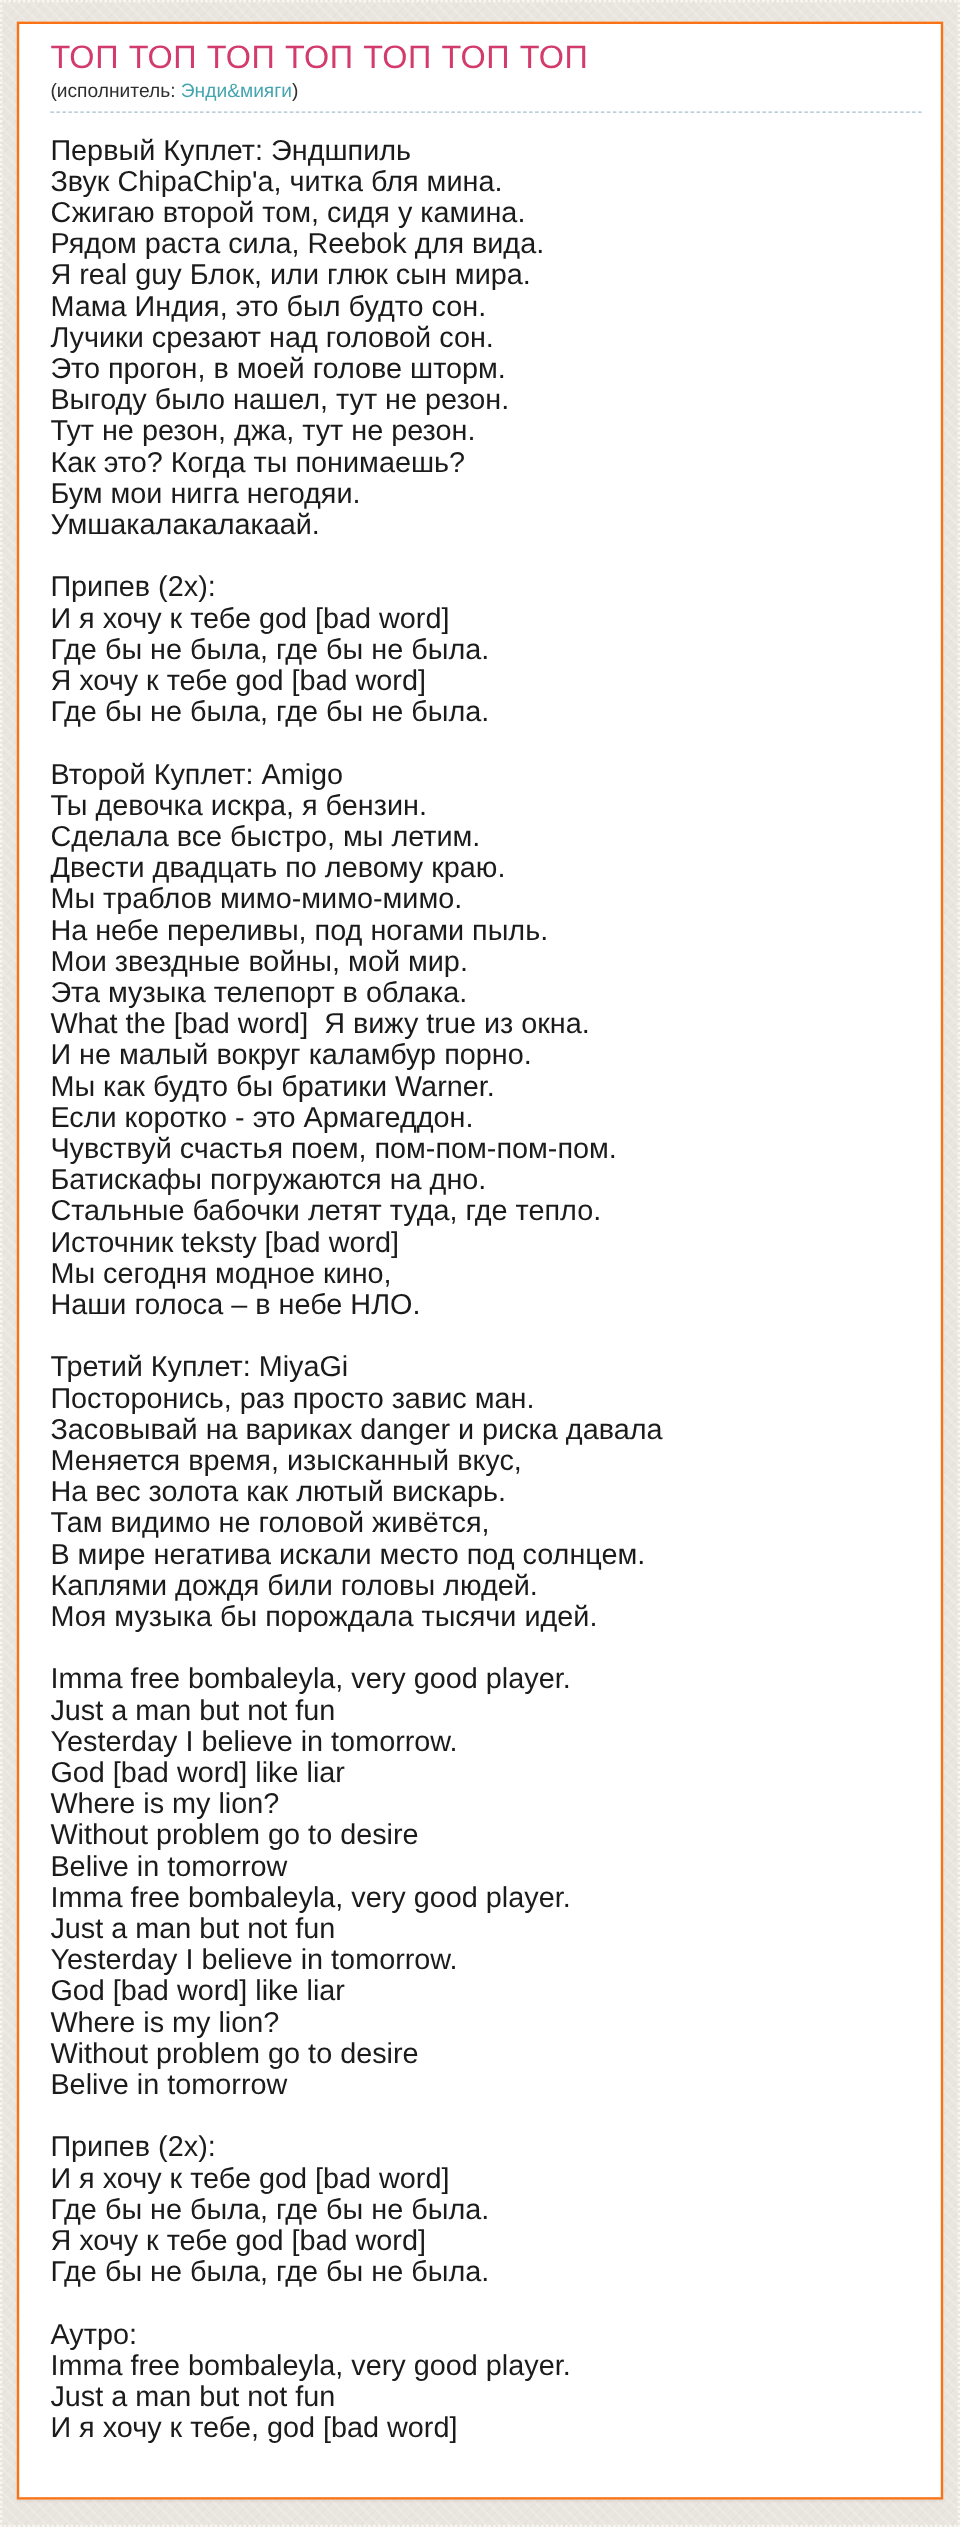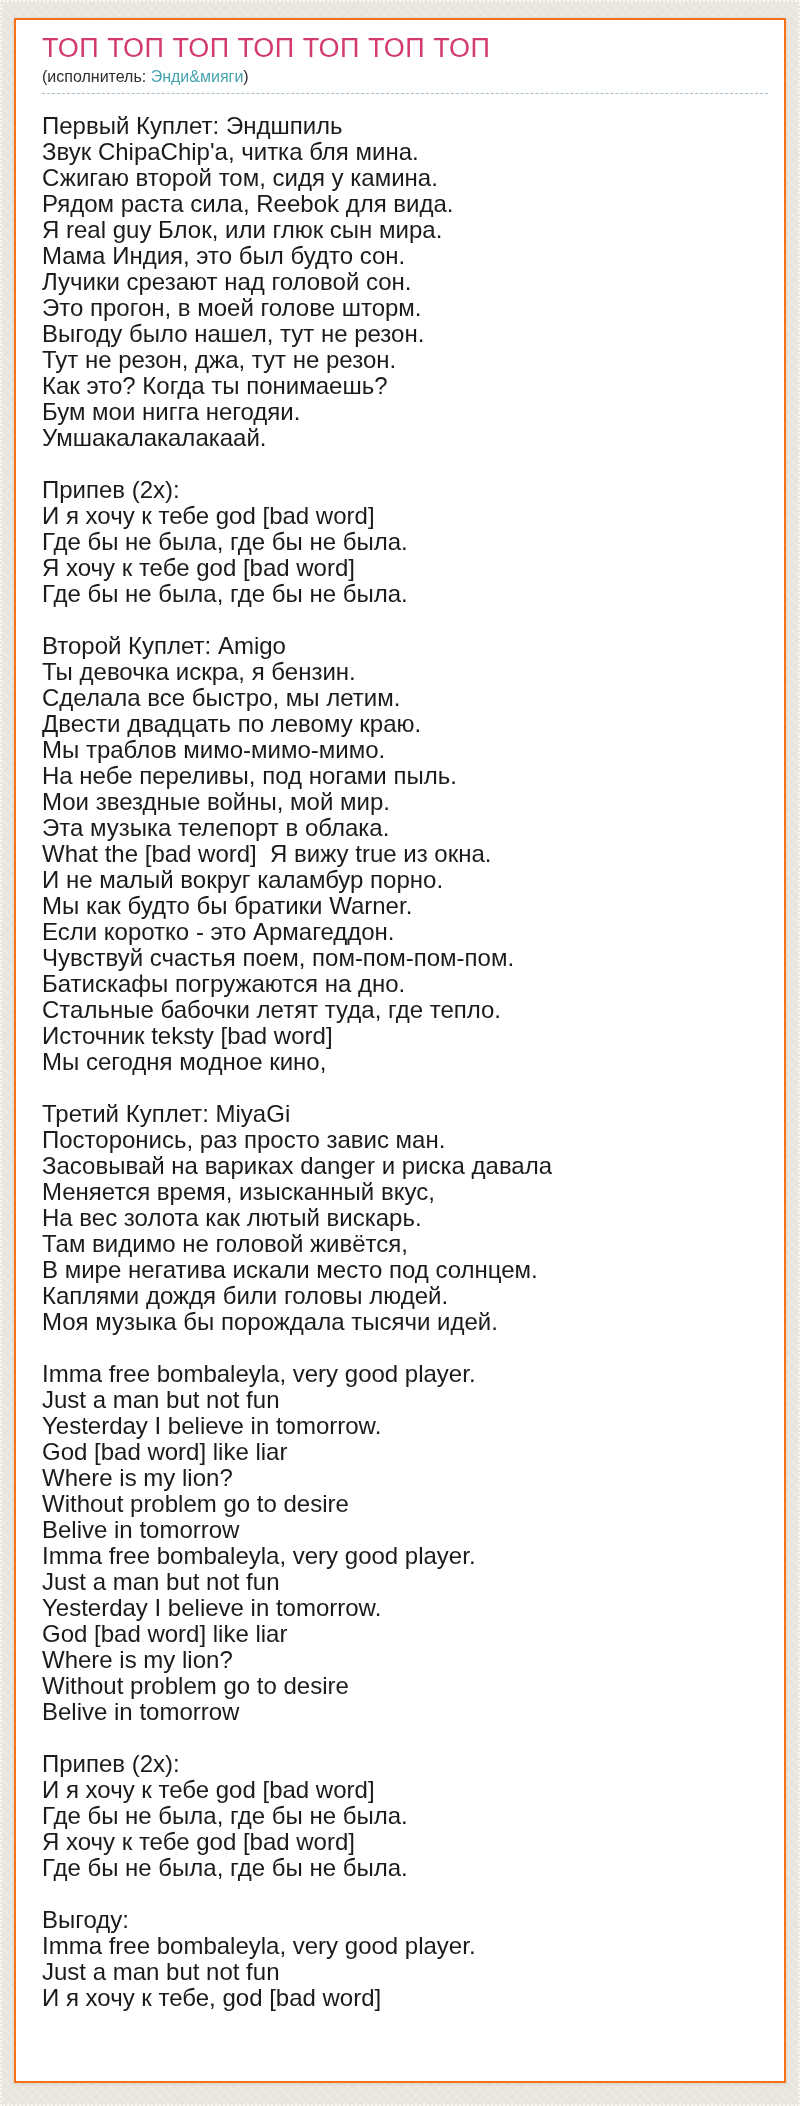--- a/index.html
+++ b/index.html
@@ -110,20 +110,21 @@
         <div class="lyrics-line">Эта музыка телепорт в облака.</div>
         <div class="lyrics-line">What the [bad word]  Я вижу true из окна.</div>
         <div class="lyrics-line">И не малый вокруг каламбур порно.</div>
         <div class="lyrics-line">Мы как будто бы братики Warner.</div>
         <div class="lyrics-line">Если коротко - это Армагеддон.</div>
         <div class="lyrics-line">Чувствуй счастья поем, пом-пом-пом-пом.</div>
         <div class="lyrics-line">Батискафы погружаются на дно.</div>
         <div class="lyrics-line">Стальные бабочки летят туда, где тепло.</div>
         <div class="lyrics-line">Источник teksty [bad word]</div>
         <div class="lyrics-line">Мы сегодня модное кино,</div>
+        <div class="lyrics-line">Наши голоса – в небе НЛО.</div>
         <div class="lyrics-line"></div>
         <div class="lyrics-line">Третий Куплет: MiyaGi</div>
         <div class="lyrics-line">Посторонись, раз просто завис ман.</div>
         <div class="lyrics-line">Засовывай на вариках danger и риска давала</div>
         <div class="lyrics-line">Меняется время, изысканный вкус,</div>
         <div class="lyrics-line">На вес золота как лютый вискарь.</div>
         <div class="lyrics-line">Там видимо не головой живётся,</div>
         <div class="lyrics-line">В мире негатива искали место под солнцем.</div>
         <div class="lyrics-line">Каплями дождя били головы людей.</div>
         <div class="lyrics-line">Моя музыка бы порождала тысячи идей.</div>
@@ -142,20 +143,20 @@
         <div class="lyrics-line">Where is my lion?</div>
         <div class="lyrics-line">Without problem go to desire</div>
         <div class="lyrics-line">Belive in tomorrow</div>
         <div class="lyrics-line"></div>
         <div class="lyrics-line">Припев (2x):</div>
         <div class="lyrics-line">И я хочу к тебе god [bad word]</div>
         <div class="lyrics-line">Где бы не была, где бы не была.</div>
         <div class="lyrics-line">Я хочу к тебе god [bad word]</div>
         <div class="lyrics-line">Где бы не была, где бы не была.</div>
         <div class="lyrics-line"></div>
-        <div class="lyrics-line">Выгоду:</div>
+        <div class="lyrics-line">Аутро:</div>
         <div class="lyrics-line">Imma free bombaleyla, very good player.</div>
         <div class="lyrics-line">Just a man but not fun</div>
         <div class="lyrics-line">И я хочу к тебе, god [bad word]</div>
       </div>
 
   </div>
 </div>
 
 </body></html>

